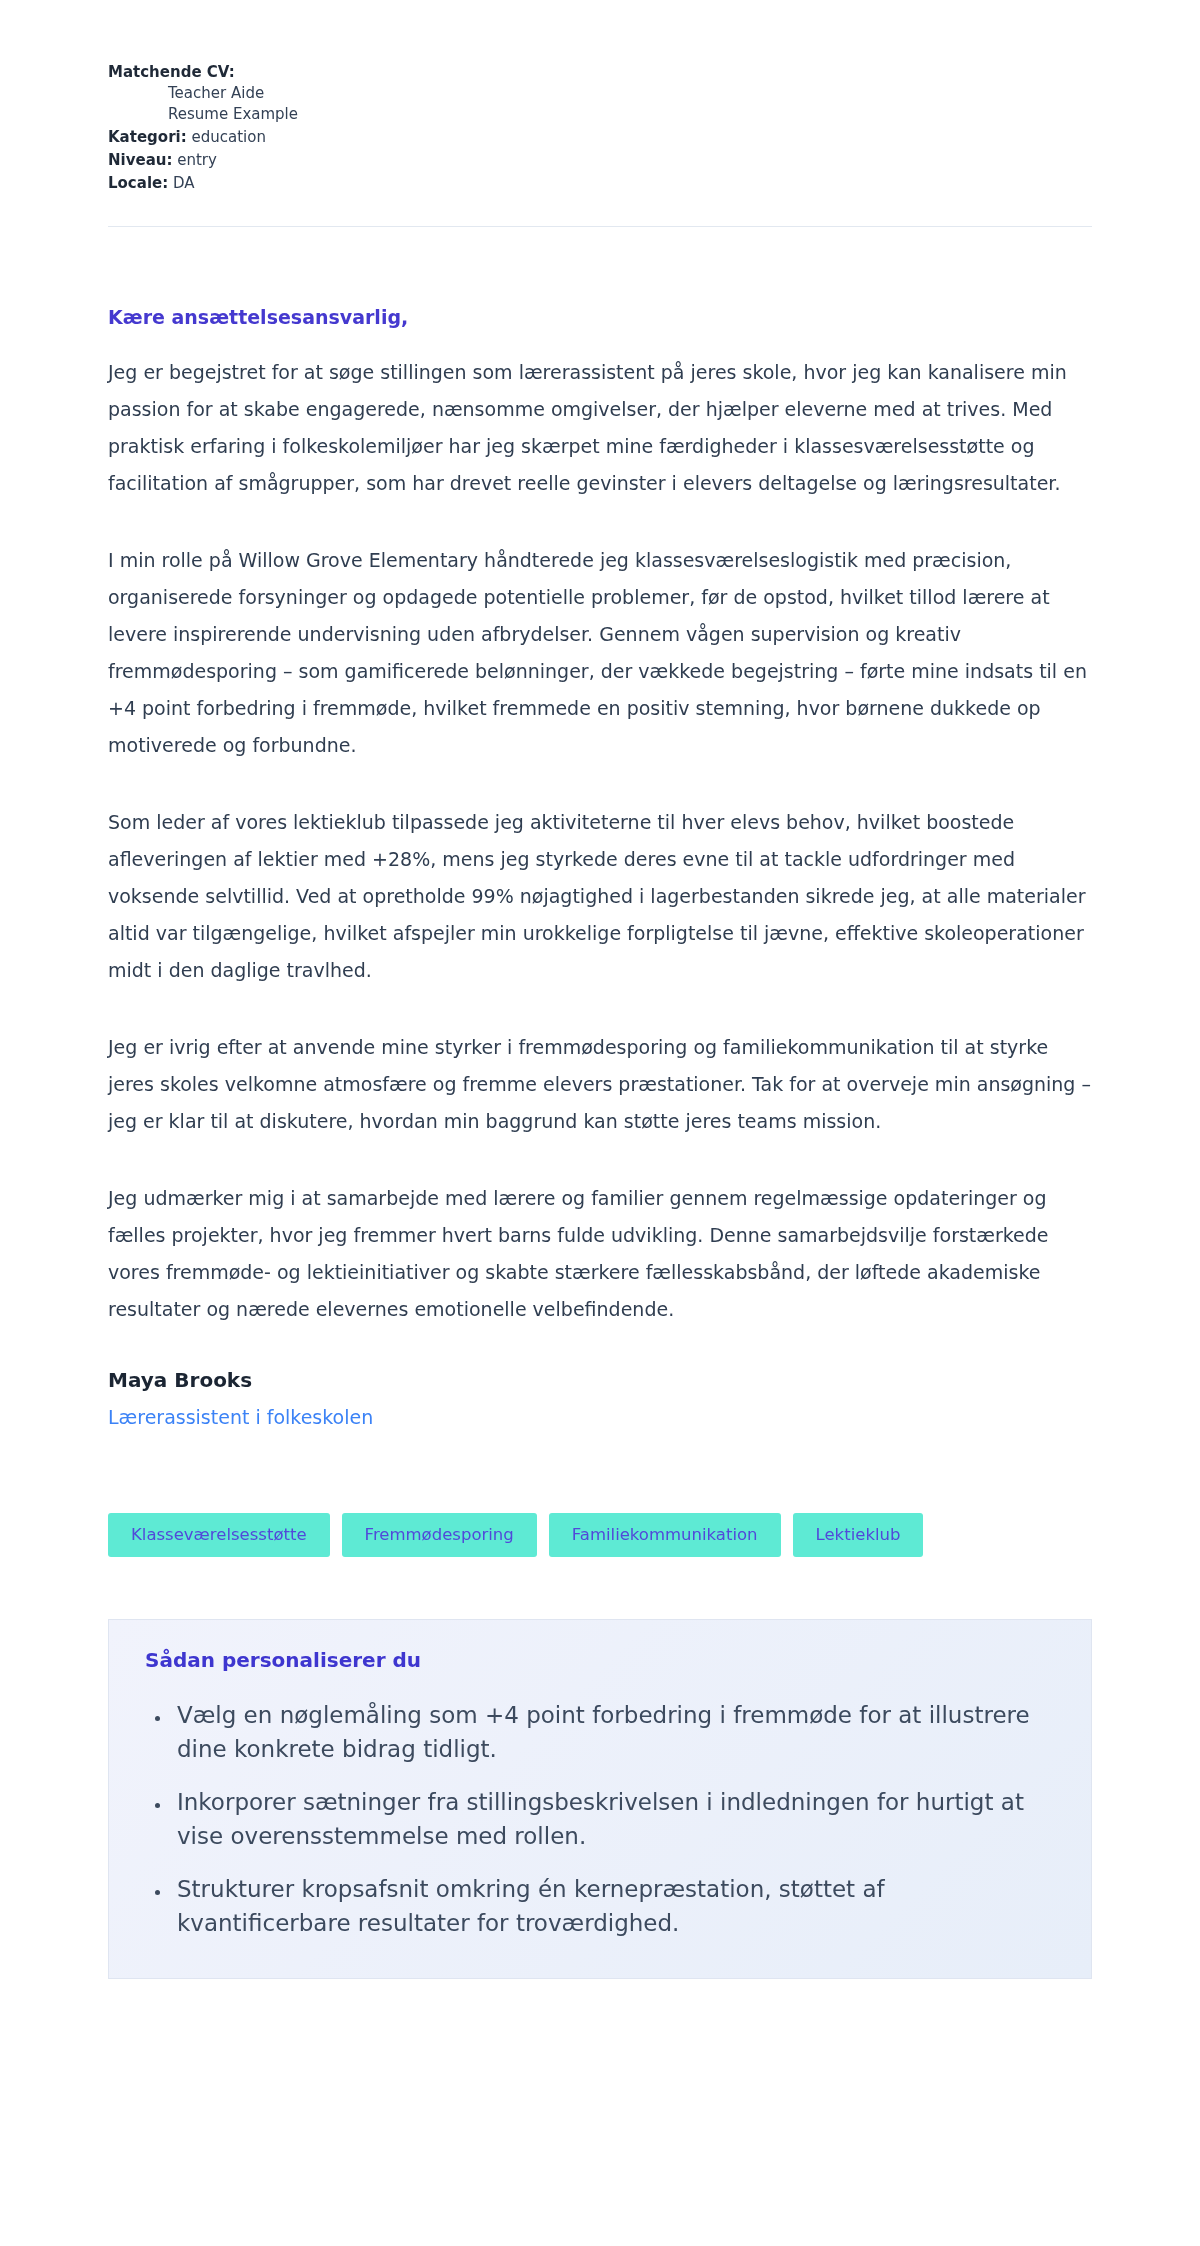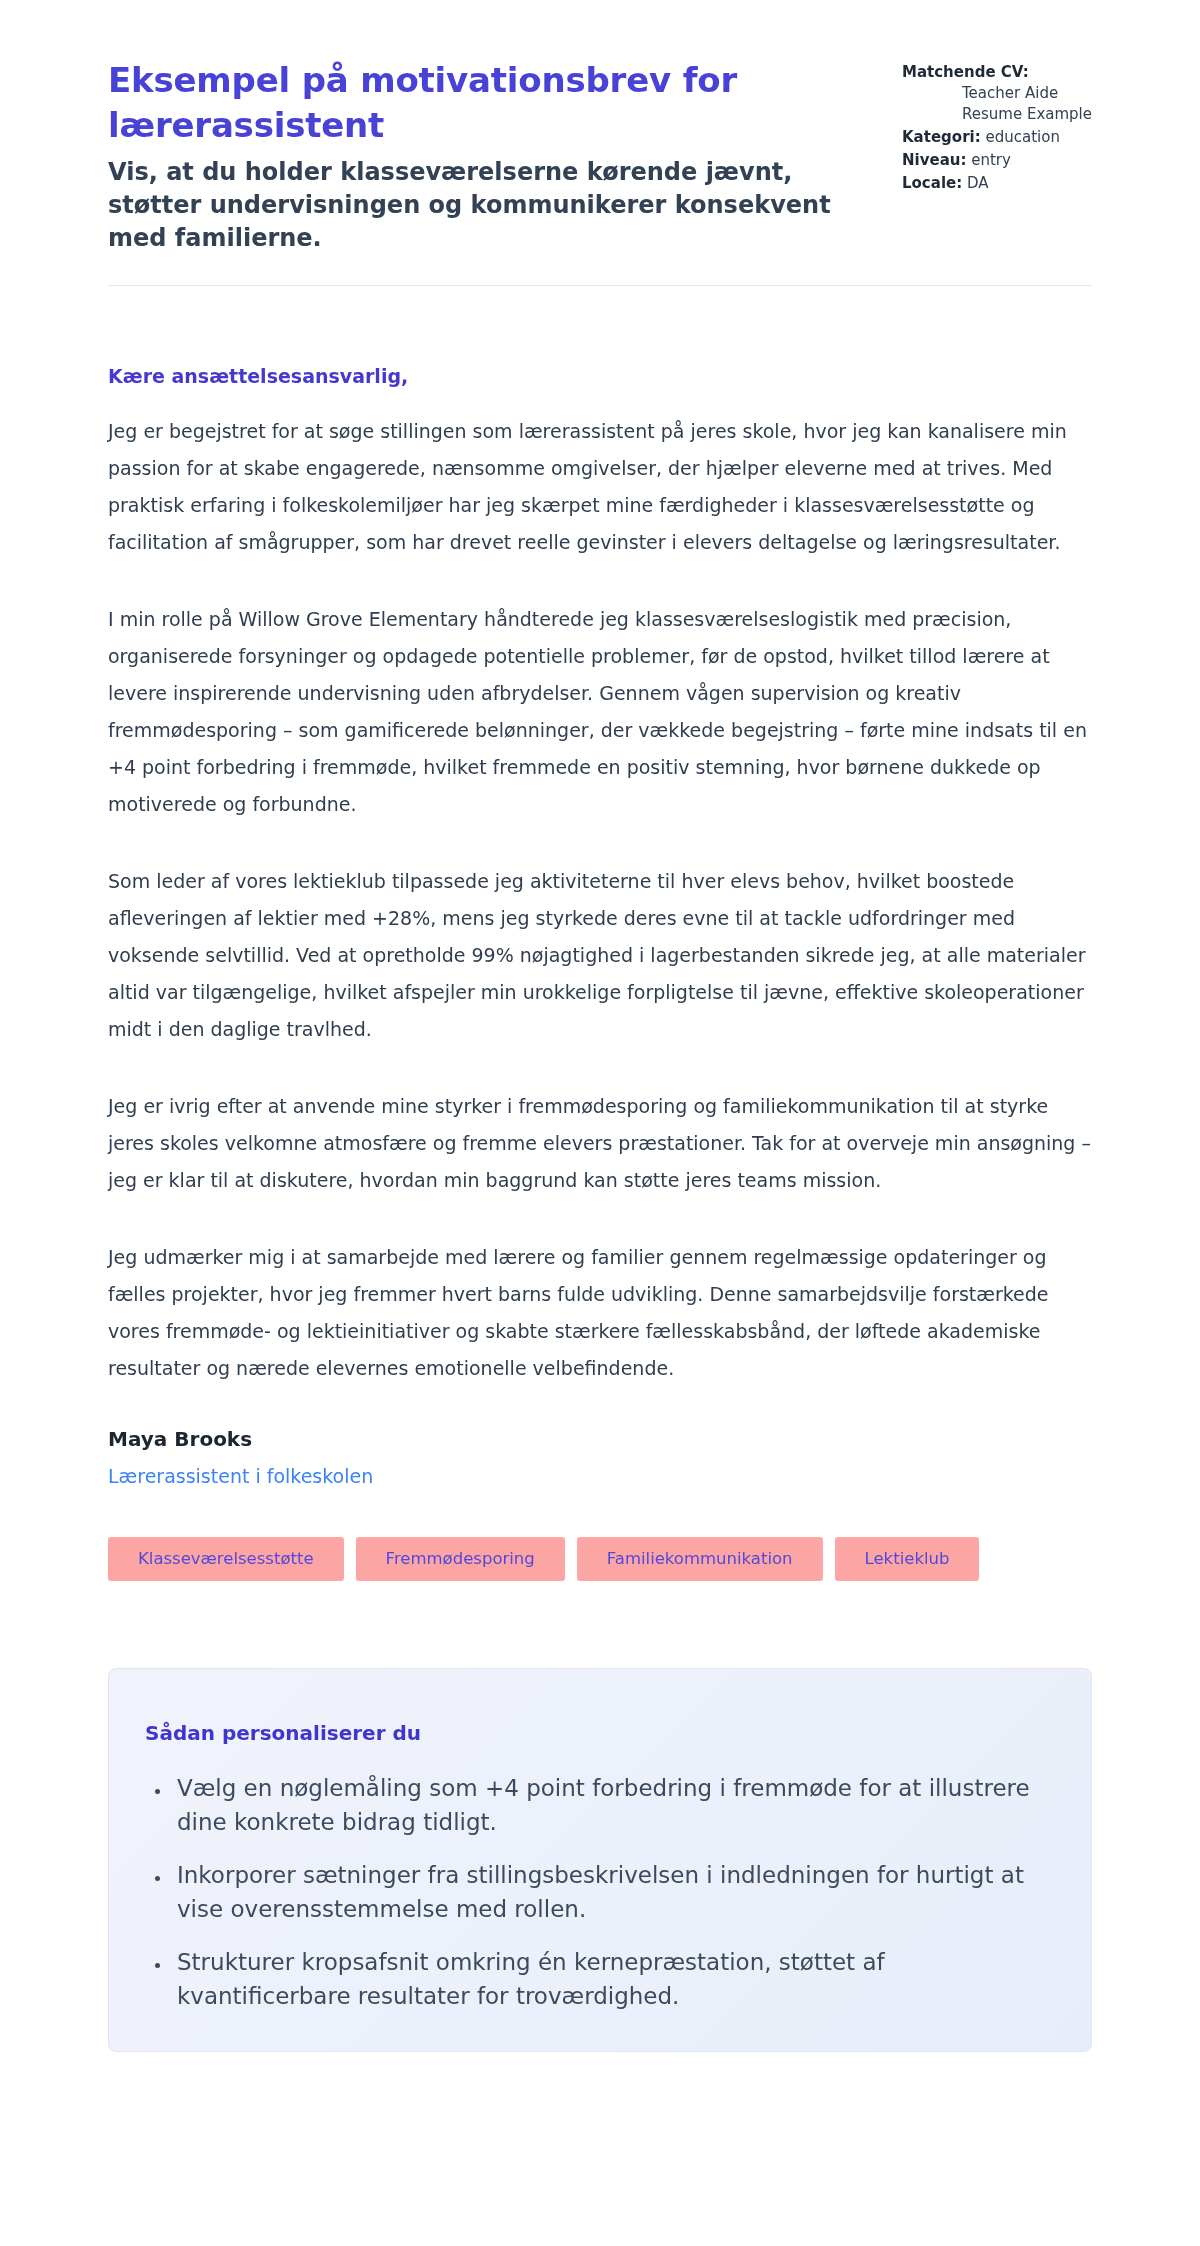--- a/index.html
+++ b/index.html
@@ -79,36 +79,37 @@
 
   
   .tags {
     margin-top: 50px;
     display: flex;
     flex-wrap: wrap;
     gap: 13px 12px;
   }
   .tag {
     display: inline-block;
-    background: #fca5a5;
+    background: #5eead4;
     color: #5149d9;
     font-size: 16.5px;
     line-height: 22px;
-    padding: 11px 30px;
+    padding: 11px 23px;
     border-radius: 3px;
     white-space: nowrap;
+    margin-top: 35px;
   }
 
   
   .tips {
-    margin-top: 87px;
+    margin-top: 62px;
     background: linear-gradient(135deg, #f1f3fc 0%, #e7eef9 100%);
     border: 1px solid #dfe5f1;
-    border-radius: 8px;
-    padding: 52px 36px 38px 36px;
+    border-radius: 0;
+    padding: 28px 36px 38px 36px;
   }
   .tips h2 {
     font-size: 20px;
     font-weight: bold;
     color: #3e36cf;
     margin-bottom: 26px;
   }
   .tips ul { list-style: disc; padding-left: 26px; }
   .tips li {
     font-size: 23px;
@@ -119,24 +120,20 @@
   }
   .tips li:last-child { margin-bottom: 0; }
   .tips li::marker { color: #3c4a5e; font-size: 15px; }
 </style>
 </head>
 <body>
 
 <div class="page">
 
   <header>
-    <div class="header-left">
-      <h1>Eksempel på motivationsbrev for lærerassistent</h1>
-      <p class="subtitle">Vis, at du holder klasseværelserne kørende jævnt, støtter undervisningen og kommunikerer konsekvent med familierne.</p>
-    </div>
     <aside class="meta">
       <div class="meta-row">
         <span class="meta-label">Matchende CV:</span>
         <span class="meta-value-block">Teacher Aide Resume Example</span>
       </div>
       <div class="meta-row">
         <span class="meta-label">Kategori:</span>
         <span>education</span>
       </div>
       <div class="meta-row">

